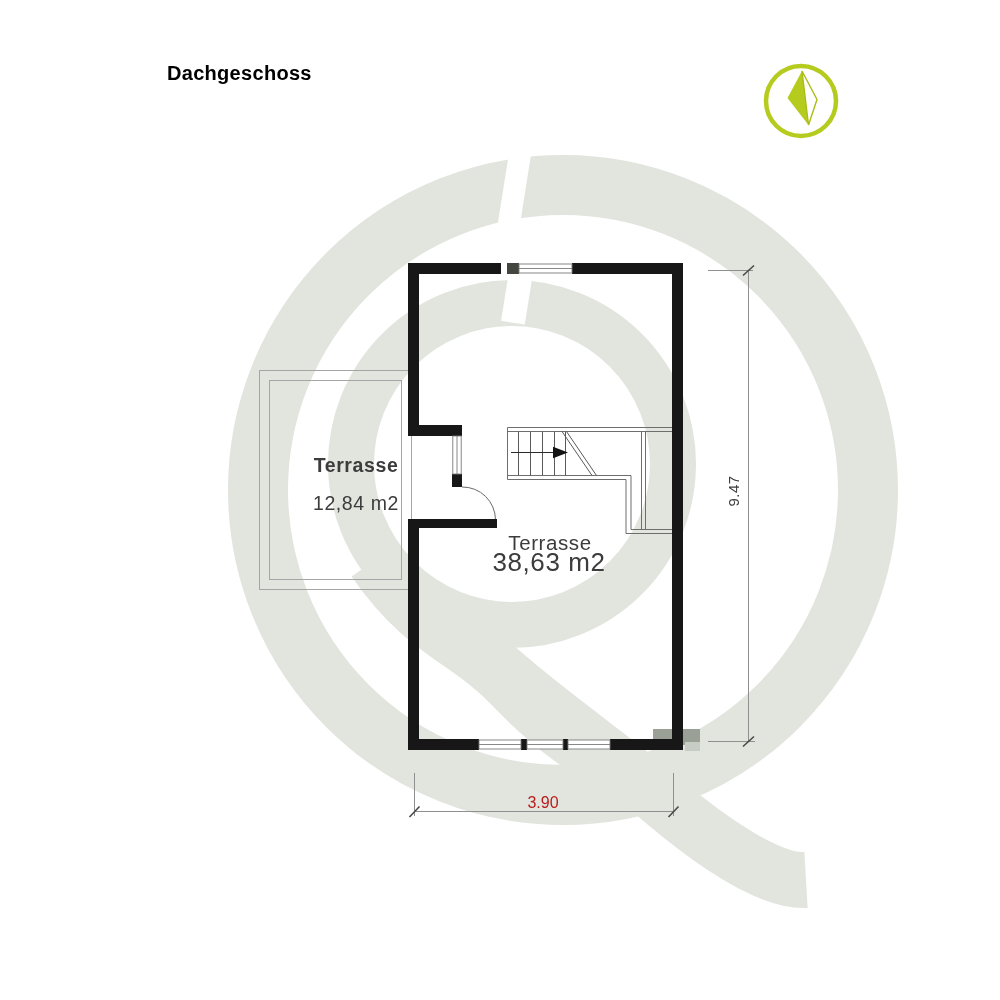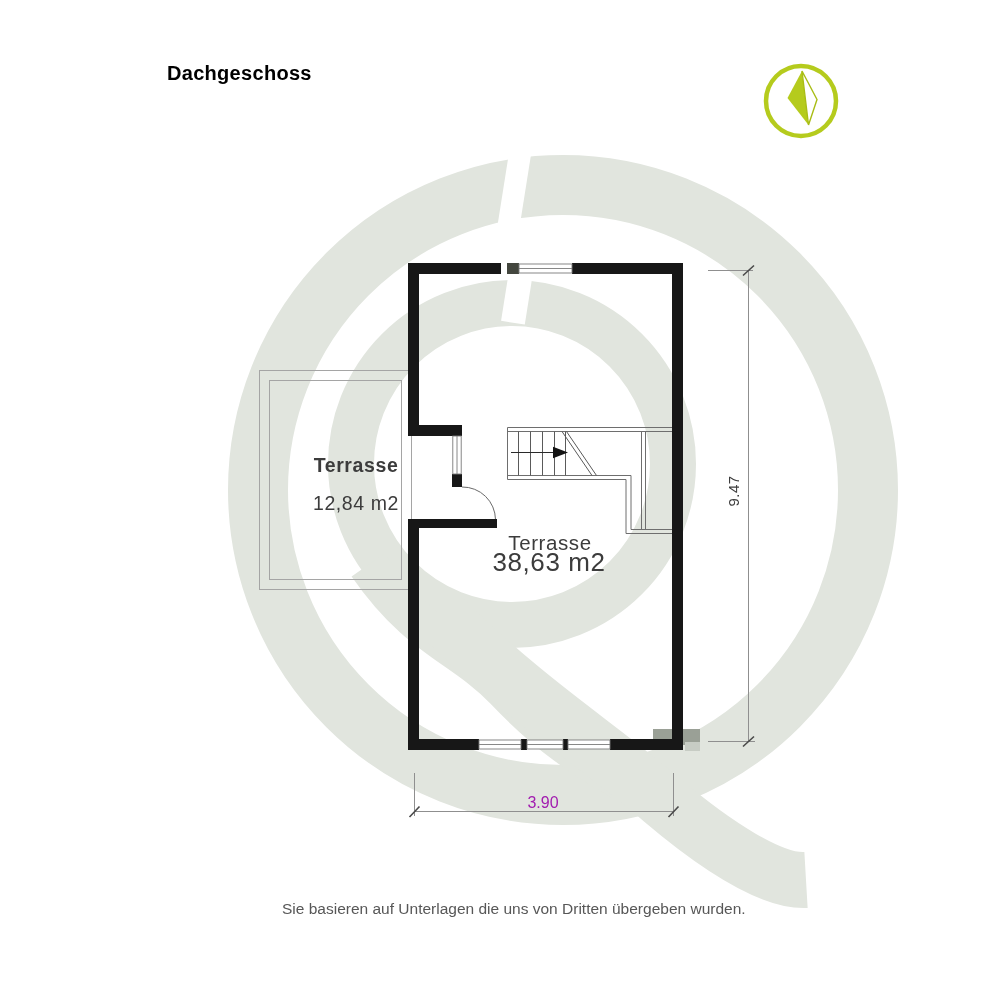--- a/index.html
+++ b/index.html
@@ -15,21 +15,21 @@
   }
   .room-label{transform:translate(-50%,-50%);letter-spacing:0.6px;}
   .room-name-terrasse{left:356px;top:465px;font-size:19.5px;font-weight:bold;}
   .room-area-terrasse{left:356px;top:487px;font-size:19.5px;margin-top:16px;}
   .room-name-dachraum{left:550px;top:543px;font-size:20.5px;}
   .room-area-dachraum{left:549px;top:562px;font-size:26px;}
   .dim-v{
     left:733px;top:491px;font-size:15px;color:#3c3c3c;
     transform:translate(-50%,-50%) rotate(-90deg);letter-spacing:0.5px;
   }
-  .dim-h{left:543px;top:803px;font-size:16px;color:#a21caf;transform:translate(-50%,-50%);}
+  .dim-h{left:543px;top:803px;font-size:16px;color:#b91c1c;transform:translate(-50%,-50%);}
   .footer{position:absolute;left:282px;top:896px;font-size:15.5px;color:#575757;line-height:26px;}
 </style>
 </head>
 <body>
 
 <div class="canvas">
 
   <svg class="plan-svg" viewBox="0 0 1000 1000">
 
     <g fill="none" stroke="#e1e5de">
@@ -124,15 +124,14 @@
   <div class="label room-label room-name-terrasse">Terrasse</div>
   <div class="label room-label room-area-terrasse">12,84 m2</div>
 
   <div class="label room-label room-name-dachraum">Terrasse</div>
   <div class="label room-label room-area-dachraum">38,63 m2</div>
 
   <div class="label dim-v">9.47</div>
   <div class="label dim-h">3.90</div>
 
   <div class="footer">
-    <div>Sie basieren auf Unterlagen die uns von Dritten übergeben wurden.</div>
   </div>
 </div>
 
 </body></html>

